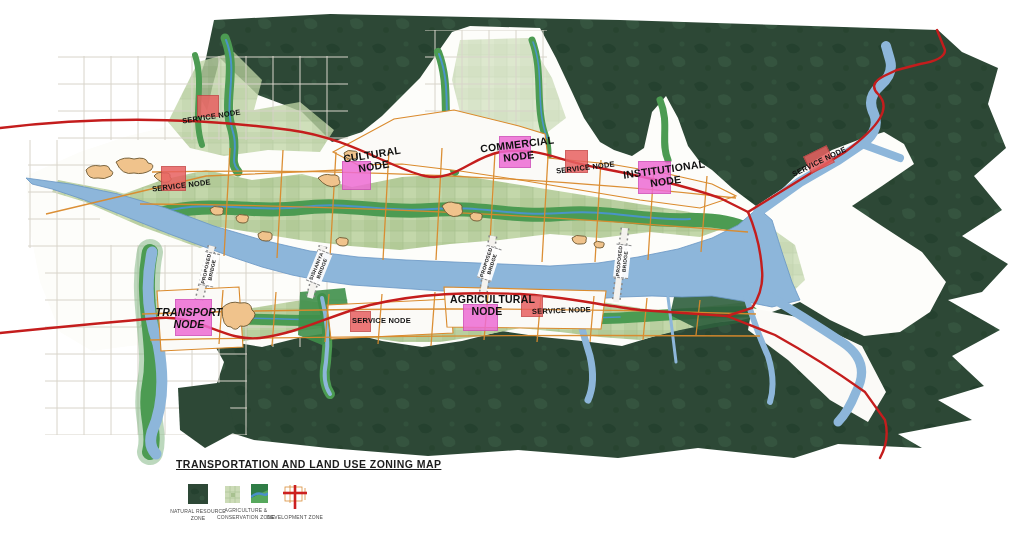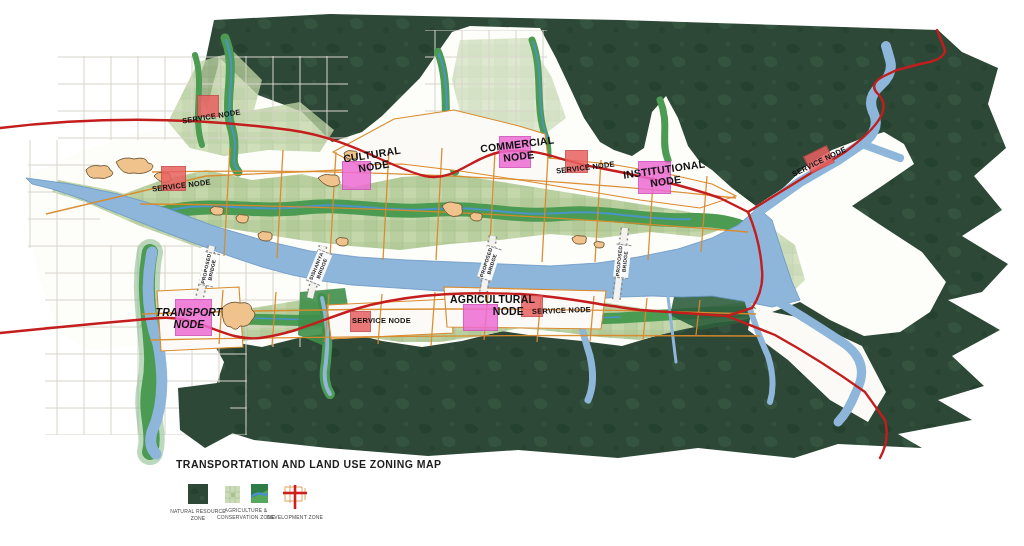--- a/index.html
+++ b/index.html
@@ -11,21 +11,21 @@
   .nsq.service{background:#e86161;border:1px solid #c64747;}
   .node-label{position:absolute;z-index:3;color:#101010;font-weight:700;text-align:center;
               line-height:1.12;letter-spacing:.2px;transform-origin:center;}
   .node-label.major{font-size:10.5px;}
   .node-label.service{font-size:7.5px;white-space:nowrap;}
   .bridge-label{position:absolute;z-index:3;width:32px;font-size:5px;font-weight:700;color:#222;
                 background:rgba(255,255,255,.92);text-align:center;line-height:1.25;padding:1px 0;
                 letter-spacing:.3px;border-left:1px dashed #8a8a8a;border-right:1px dashed #8a8a8a;
                 transform-origin:center;}
   .legend{position:absolute;left:176px;top:458px;width:430px;height:80px;z-index:4;}
-  .legend-title{font-size:10.5px;font-weight:700;color:#1c1c1c;letter-spacing:.45px;}
+  .legend-title{font-size:10.5px;font-weight:700;color:#1c1c1c;letter-spacing:.45px;text-decoration:underline;}
   .li{position:absolute;top:26px;text-align:center;}
   .li .sw-row{display:flex;justify-content:center;align-items:flex-end;gap:11px;}
   .li .li-label{margin-top:4px;font-size:5px;color:#4a4a4a;line-height:1.35;letter-spacing:.2px;}
 </style>
 </head>
 <body>
 
 <div class="stage">
 
 <svg class="map" width="1024" height="546" viewBox="0 0 1024 546">
@@ -212,21 +212,21 @@
 
 <div class="node-label service" style="left:182px;top:113px;transform:rotate(-9deg);">SERVICE NODE</div>
 <div class="node-label service" style="left:152px;top:182px;transform:rotate(-7deg);">SERVICE NODE</div>
 <div class="node-label major" style="left:338px;top:149px;width:70px;transform:rotate(-9deg);">CULTURAL NODE</div>
 <div class="node-label major" style="left:476px;top:139px;width:84px;transform:rotate(-7deg);">COMMERCIAL NODE</div>
 <div class="node-label service" style="left:556px;top:164px;transform:rotate(-7deg);">SERVICE NODE</div>
 <div class="node-label major" style="left:620px;top:164px;width:90px;transform:rotate(-8deg);">INSTITUTIONAL NODE</div>
 <div class="node-label service" style="left:790px;top:158px;transform:rotate(-26deg);">SERVICE NODE</div>
 <div class="node-label major" style="left:150px;top:307px;width:78px;font-style:italic;">TRANSPORT NODE</div>
 <div class="node-label service" style="left:352px;top:317px;">SERVICE NODE</div>
-<div class="node-label major" style="left:450px;top:294px;width:74px;text-align:right;">AGRICULTURAL NODE</div>
+<div class="node-label major" style="left:450px;top:294px;width:74px;">AGRICULTURAL NODE</div>
 <div class="node-label service" style="left:532px;top:307px;transform:rotate(-2deg);">SERVICE NODE</div>
 
 <div class="bridge-label" style="left:192px;top:262px;transform:rotate(-78deg);">PROPOSED BRIDGE</div>
 <div class="bridge-label" style="left:302px;top:260px;transform:rotate(-68deg);">SISHANIYA BRIDGE</div>
 <div class="bridge-label" style="left:472px;top:256px;transform:rotate(-72deg);">PROPOSED BRIDGE</div>
 <div class="bridge-label" style="left:605px;top:254px;transform:rotate(-84deg);">PROPOSED BRIDGE</div>
 
 <div class="legend">
   <div class="legend-title">TRANSPORTATION AND LAND USE ZONING MAP</div>
 

